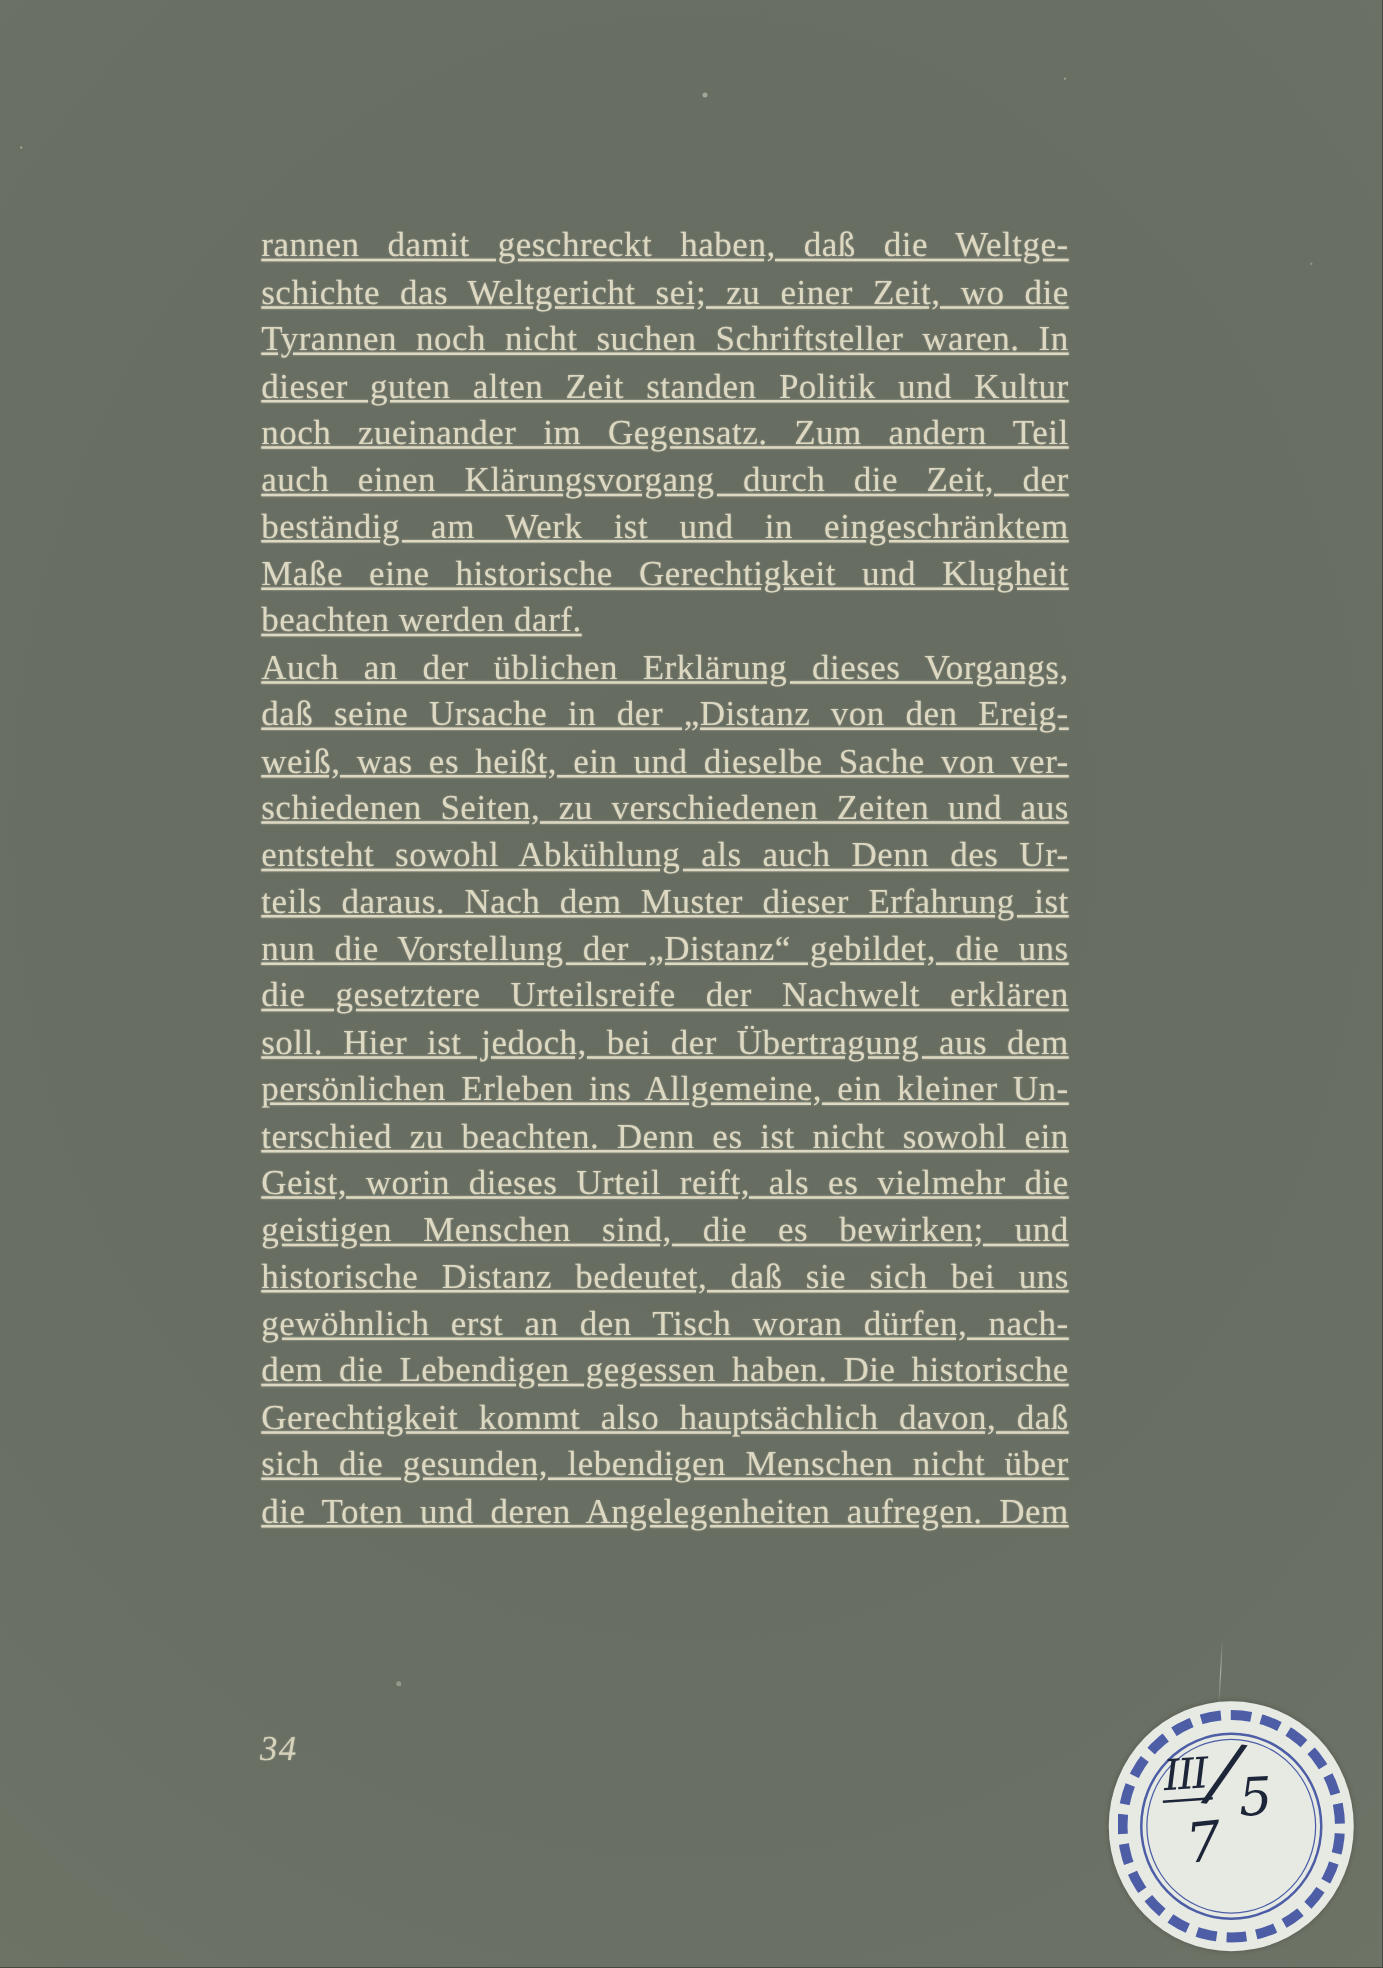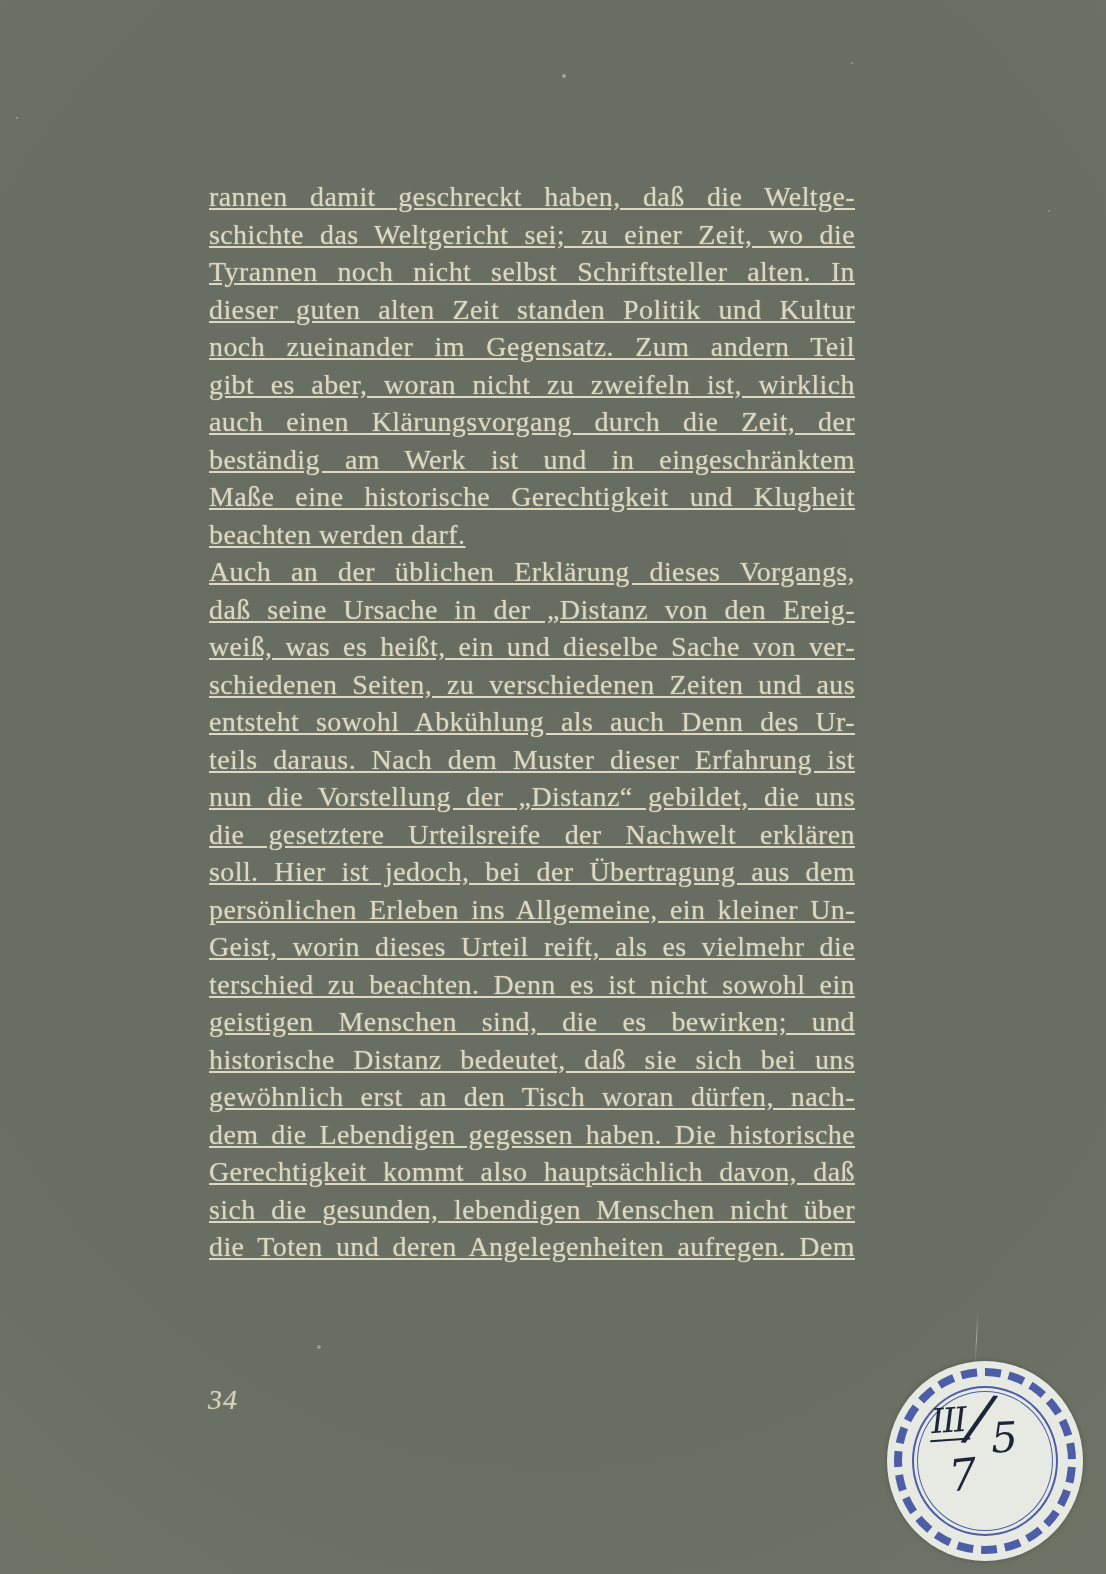--- a/index.html
+++ b/index.html
@@ -120,40 +120,39 @@
 </head>
 <body>
 
 <div class="page">
   <div class="specks"></div>
   <div class="scratch"></div>
 
   <div class="text-block">
     <div class="line">rannen damit geschreckt haben, daß die Weltge-</div>
     <div class="line">schichte das Weltgericht sei; zu einer Zeit, wo die</div>
-    <div class="line">Tyrannen noch nicht selbst Schriftsteller alten. In</div>
+    <div class="line">Tyrannen noch nicht suchen Schriftsteller waren. In</div>
     <div class="line">dieser guten alten Zeit standen Politik und Kultur</div>
     <div class="line">noch zueinander im Gegensatz. Zum andern Teil</div>
-    <div class="line">gibt es aber, woran nicht zu zweifeln ist, wirklich</div>
     <div class="line">auch einen Klärungsvorgang durch die Zeit, der</div>
     <div class="line">beständig am Werk ist und in eingeschränktem</div>
     <div class="line">Maße eine historische Gerechtigkeit und Klugheit</div>
     <div class="line flush">beachten werden darf.</div>
     <div class="line">Auch an der üblichen Erklärung dieses Vorgangs,</div>
     <div class="line">daß seine Ursache in der „Distanz von den Ereig-</div>
     <div class="line">weiß, was es heißt, ein und dieselbe Sache von ver-</div>
     <div class="line">schiedenen Seiten, zu verschiedenen Zeiten und aus</div>
     <div class="line">entsteht sowohl Abkühlung als auch Denn des Ur-</div>
     <div class="line">teils daraus. Nach dem Muster dieser Erfahrung ist</div>
     <div class="line">nun die Vorstellung der „Distanz“ gebildet, die uns</div>
     <div class="line">die gesetztere Urteilsreife der Nachwelt erklären</div>
     <div class="line">soll. Hier ist jedoch, bei der Übertragung aus dem</div>
     <div class="line">persönlichen Erleben ins Allgemeine, ein kleiner Un-</div>
+    <div class="line">terschied zu beachten. Denn es ist nicht sowohl ein</div>
     <div class="line">Geist, worin dieses Urteil reift, als es vielmehr die</div>
-    <div class="line">terschied zu beachten. Denn es ist nicht sowohl ein</div>
     <div class="line">geistigen Menschen sind, die es bewirken; und</div>
     <div class="line">historische Distanz bedeutet, daß sie sich bei uns</div>
     <div class="line">gewöhnlich erst an den Tisch woran dürfen, nach-</div>
     <div class="line">dem die Lebendigen gegessen haben. Die historische</div>
     <div class="line">Gerechtigkeit kommt also hauptsächlich davon, daß</div>
     <div class="line">sich die gesunden, lebendigen Menschen nicht über</div>
     <div class="line">die Toten und deren Angelegenheiten aufregen. Dem</div>
   </div>
 
   <div class="page-number">34</div>

